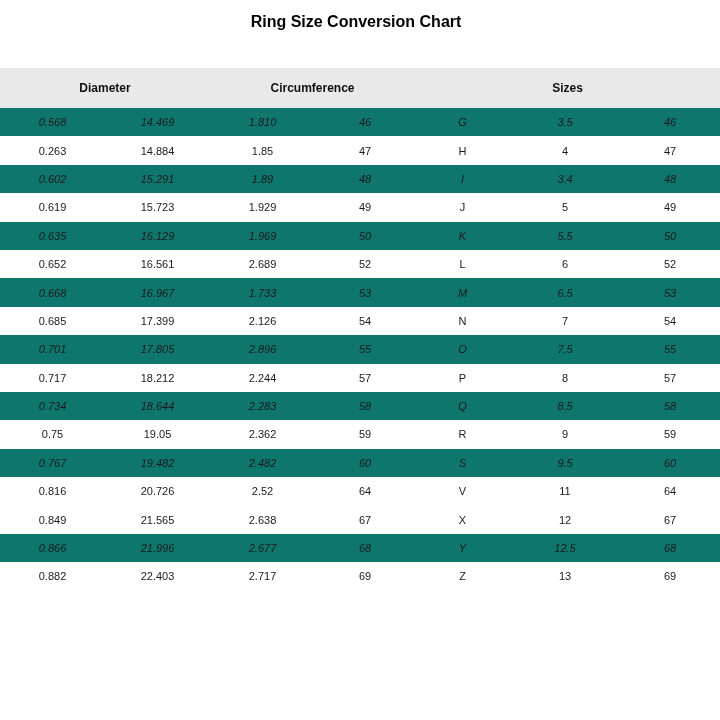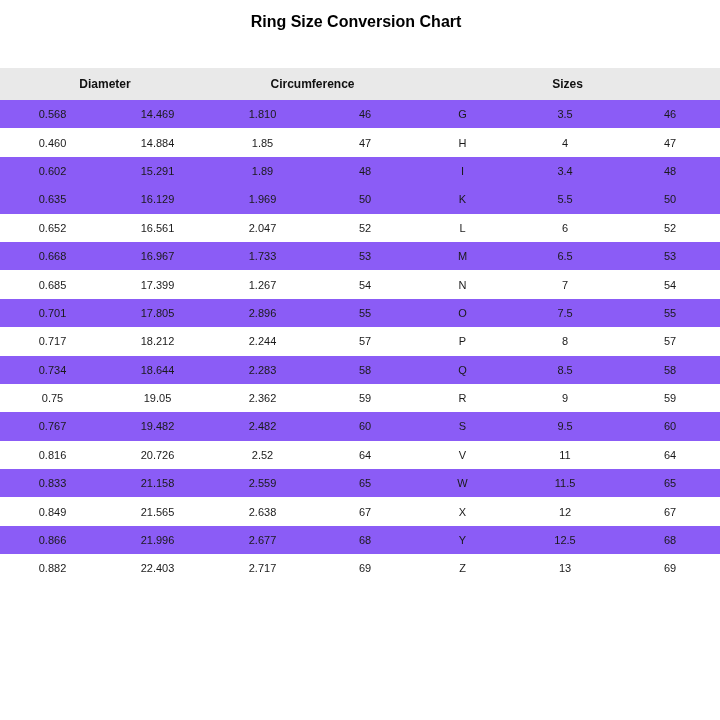--- a/index.html
+++ b/index.html
@@ -29,21 +29,21 @@
     margin-top: 37px;
   }
   th, td {
     padding: 0;
     text-align: center;
     vertical-align: middle;
     overflow: hidden;
   }
   thead tr.group-row th {
     background: #e9e9e9;
-    height: 32px;
+    height: 40px;
     font-size: 12px;
     font-weight: 700;
     color: #111111;
   }
   thead tr.col-row th {
     background: #ffffff;
     height: 39px;
     font-size: 11px;
     font-weight: 700;
     line-height: 13px;
@@ -52,21 +52,22 @@
   thead tr.col-row th .wrap {
     display: inline-block;
     max-width: 92px;
   }
   tbody td {
     height: 28.4px;
     font-size: 11px;
     color: #1a1a1a;
   }
   tbody tr.stripe {
-    background: #8b5cf6;
+    background: #0f766e;
+    font-style: italic;
   }
 </style>
 </head>
 <body>
 
 <h1 class="page-title">Ring Size Conversion Chart</h1>
 
 <table class="ring-table">
   <colgroup>
     <col style="width:105px">
@@ -88,68 +89,77 @@
       <tr class="stripe">
         <td>0.568</td>
         <td>14.469</td>
         <td>1.810</td>
         <td>46</td>
         <td>G</td>
         <td>3.5</td>
         <td>46</td>
       </tr>
       <tr>
-        <td>0.460</td>
+        <td>0.263</td>
         <td>14.884</td>
         <td>1.85</td>
         <td>47</td>
         <td>H</td>
         <td>4</td>
         <td>47</td>
       </tr>
       <tr class="stripe">
         <td>0.602</td>
         <td>15.291</td>
         <td>1.89</td>
         <td>48</td>
         <td>I</td>
         <td>3.4</td>
         <td>48</td>
       </tr>
+      <tr>
+        <td>0.619</td>
+        <td>15.723</td>
+        <td>1.929</td>
+        <td>49</td>
+        <td>J</td>
+        <td>5</td>
+        <td>49</td>
+      </tr>
       <tr class="stripe">
         <td>0.635</td>
         <td>16.129</td>
         <td>1.969</td>
         <td>50</td>
         <td>K</td>
         <td>5.5</td>
         <td>50</td>
       </tr>
       <tr>
         <td>0.652</td>
         <td>16.561</td>
-        <td>2.047</td>
+        <td>2.689</td>
         <td>52</td>
         <td>L</td>
         <td>6</td>
         <td>52</td>
       </tr>
       <tr class="stripe">
         <td>0.668</td>
         <td>16.967</td>
         <td>1.733</td>
         <td>53</td>
         <td>M</td>
         <td>6.5</td>
         <td>53</td>
       </tr>
       <tr>
         <td>0.685</td>
         <td>17.399</td>
-        <td>1.267</td>
+        <td>2.126</td>
         <td>54</td>
         <td>N</td>
         <td>7</td>
         <td>54</td>
       </tr>
       <tr class="stripe">
         <td>0.701</td>
         <td>17.805</td>
         <td>2.896</td>
         <td>55</td>
@@ -195,29 +205,20 @@
       </tr>
       <tr>
         <td>0.816</td>
         <td>20.726</td>
         <td>2.52</td>
         <td>64</td>
         <td>V</td>
         <td>11</td>
         <td>64</td>
       </tr>
-      <tr class="stripe">
-        <td>0.833</td>
-        <td>21.158</td>
-        <td>2.559</td>
-        <td>65</td>
-        <td>W</td>
-        <td>11.5</td>
-        <td>65</td>
-      </tr>
       <tr>
         <td>0.849</td>
         <td>21.565</td>
         <td>2.638</td>
         <td>67</td>
         <td>X</td>
         <td>12</td>
         <td>67</td>
       </tr>
       <tr class="stripe">

